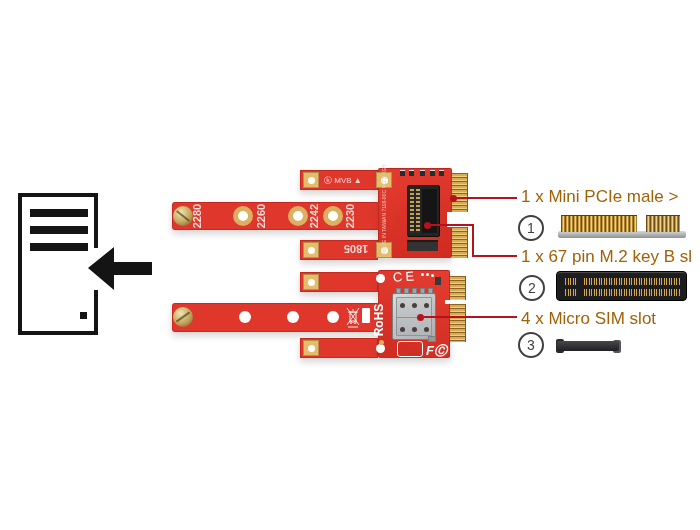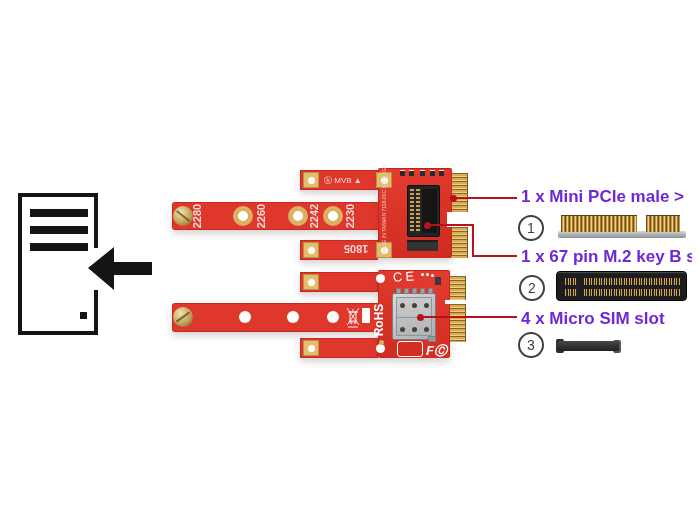--- a/index.html
+++ b/index.html
@@ -14,21 +14,21 @@
   .screw{border-radius:50%;background:radial-gradient(circle at 38% 32%,#f2e4b0,#c2a35b 55%,#6f5a28 96%);}
   .screw-slot{background:rgba(62,48,16,.62);}
   .hfingers{background:repeating-linear-gradient(180deg,#8a6526 0 1px,#d9ab52 1px 3px,#f0cd80 3px 4px);border-right:1px solid #7a5a20;}
   .vfingers{background:repeating-linear-gradient(90deg,#6d4f1c 0 1px,#c79b3f 1px 2px,#f2d186 2px 3px,#a87f2e 3px 4px);border-top:1px solid #5a3f14;}
   .pins{background:repeating-linear-gradient(90deg,#d3a74f 0 1px,#222120 1px 2.5px);}
   .sockpins{background:repeating-linear-gradient(180deg,#caa14e 0 2px,#2a2a2a 2px 4px);}
   .silk{color:#f6dcd8;font-weight:bold;white-space:nowrap;}
   .white-silk{color:#ffffff;white-space:nowrap;}
   .dot{width:7px;height:7px;background:#b5121b;border-radius:50%;}
   .cline{background:#b5121b;}
-  .label{font-size:17px;line-height:18px;color:#6d28d9;white-space:nowrap;font-weight:bold;}
+  .label{font-size:17px;line-height:18px;color:#a16207;white-space:nowrap;}
   .circ{width:26px;height:26px;border:2px solid #3f4041;border-radius:50%;background:#fff;
         display:flex;align-items:center;justify-content:center;font-size:14px;color:#3f4041;}
   .bar{background:#141414;}
   .smd{background:#2a2a2a;border-top:1px solid #e8e8e8;}
   .simtab{background:#9fa3a6;border:1px solid #7c8084;}
 </style>
 </head>
 <body>
 
 <div id="scene">

